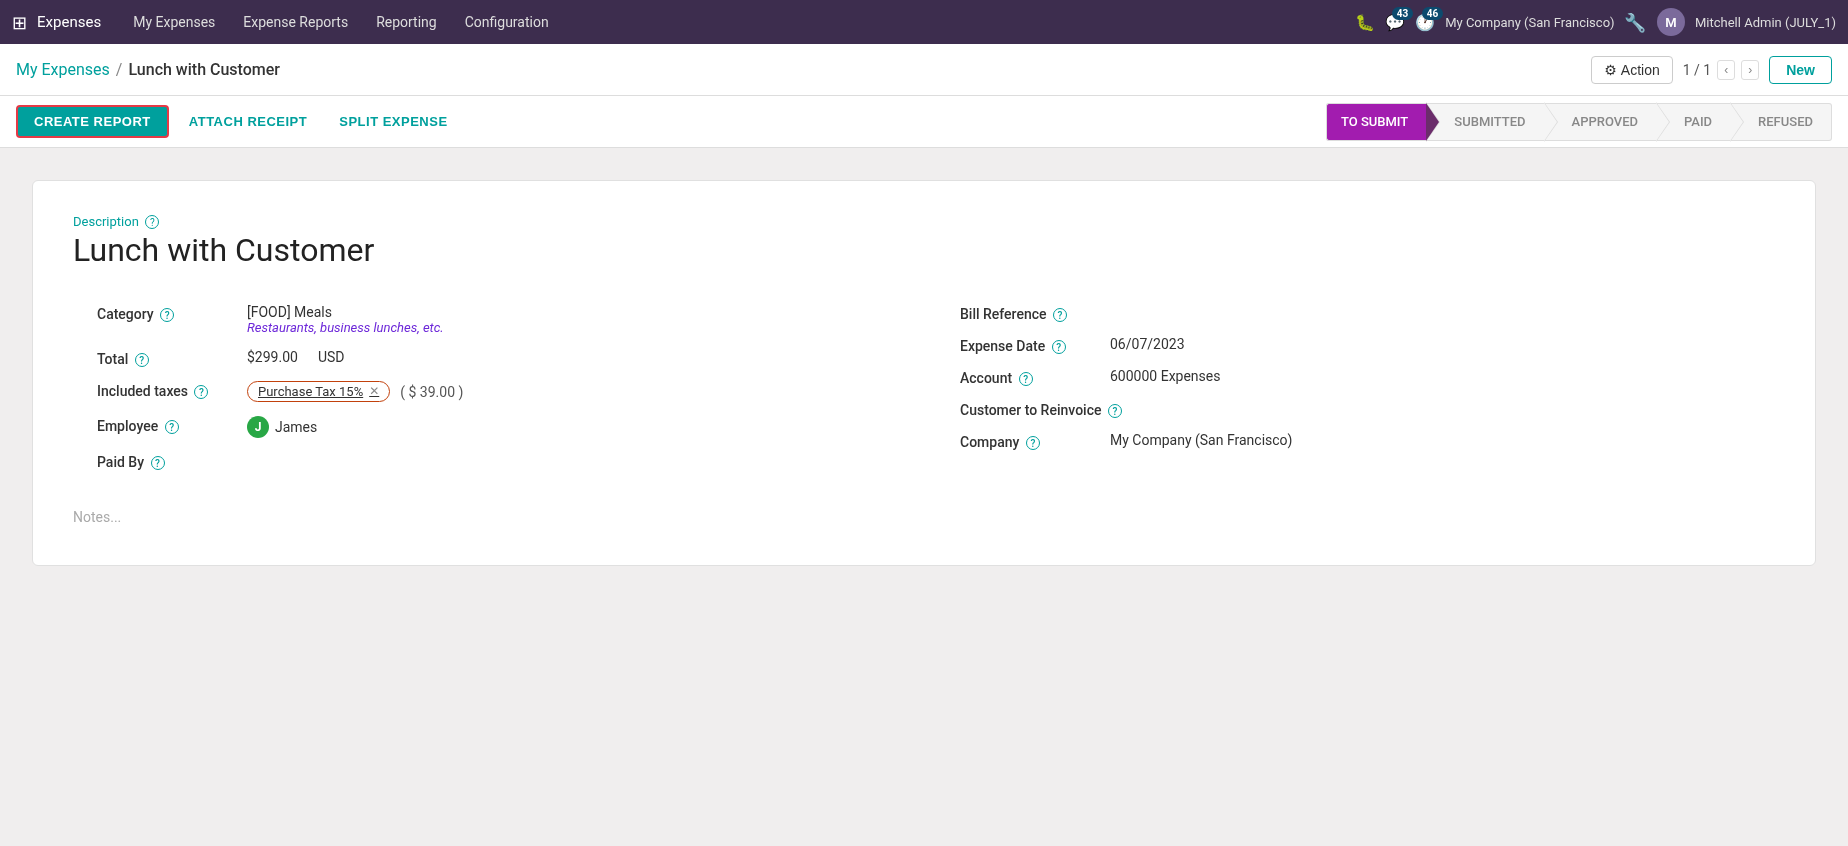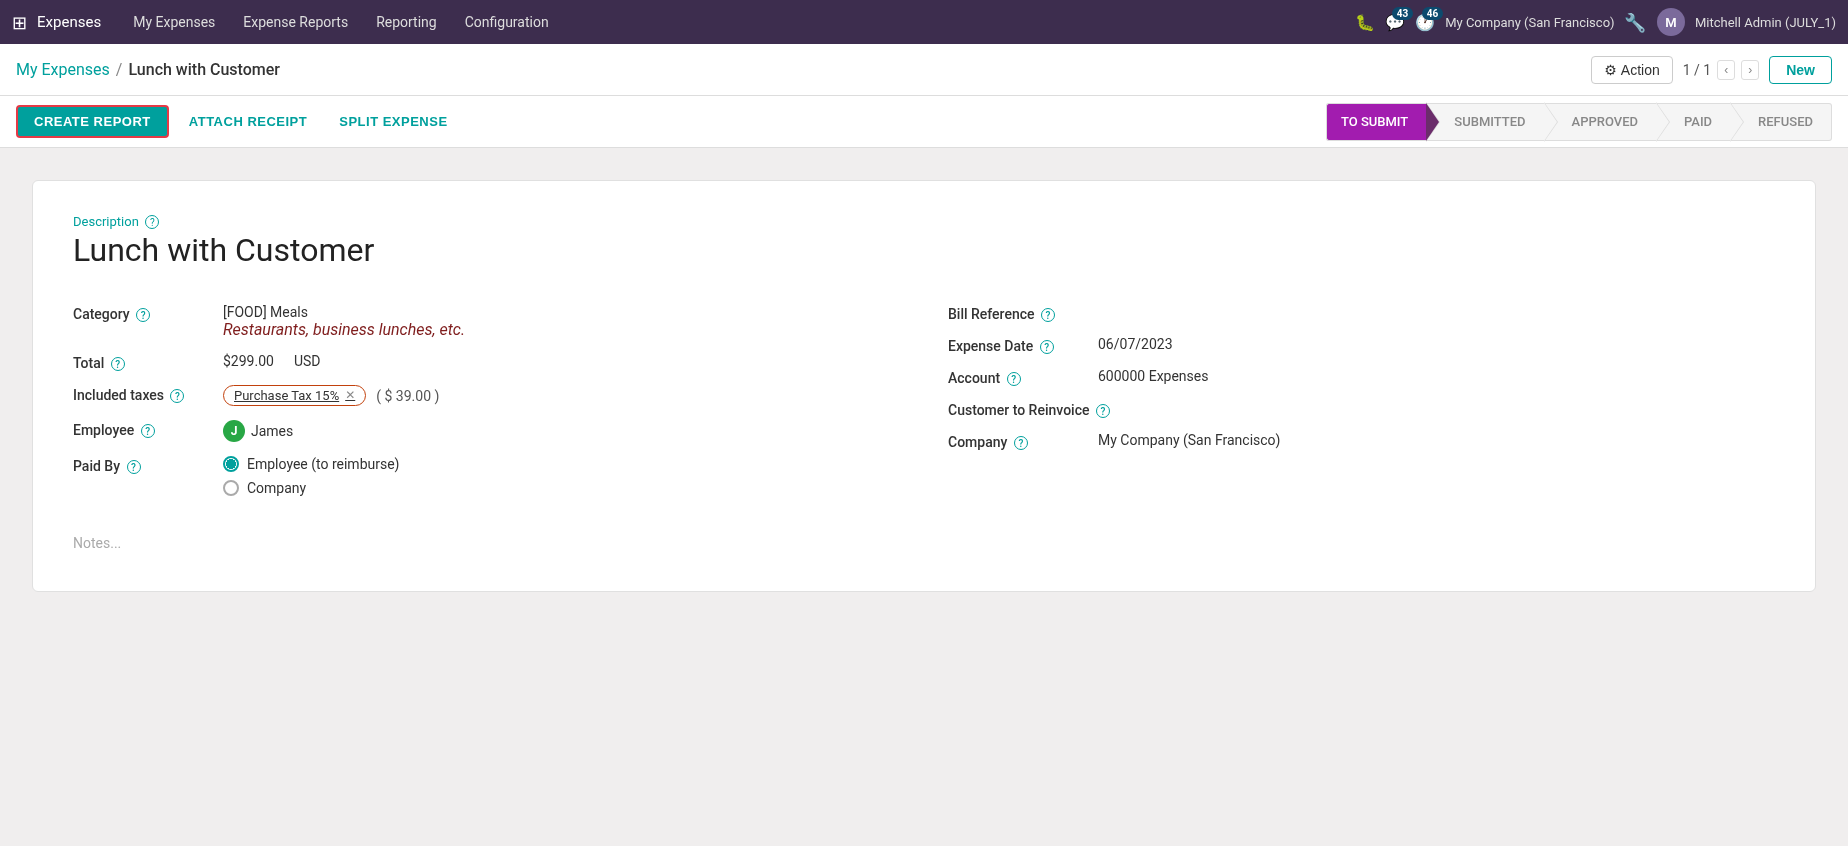--- a/index.html
+++ b/index.html
@@ -291,42 +291,43 @@
     .form-title {
       font-size: 32px;
       font-weight: 400;
       color: #222;
       margin-bottom: 28px;
     }
     .form-body {
       display: grid;
       grid-template-columns: 1fr 1fr;
       gap: 0 48px;
+      margin-left: 24px;
     }
     .form-left, .form-right { display: flex; flex-direction: column; gap: 0; }
     .form-row {
       display: flex;
       align-items: flex-start;
       padding: 7px 0;
       border-bottom: none;
     }
     .form-label {
       min-width: 150px;
       color: #333;
       font-size: 14px;
       font-weight: 500;
       padding-top: 2px;
     }
     .form-value {
       color: #333;
       font-size: 14px;
     }
     .form-value-sub {
-      color: #7f1d1d;
-      font-size: 16px;
+      color: #6d28d9;
+      font-size: 13px;
       font-style: italic;
     }
     .form-value-total {
       display: flex;
       gap: 20px;
     }
     .tax-badge {
       display: inline-flex;
       border: 1px solid #c2410c;
       border-radius: 20px;
@@ -523,30 +524,20 @@
             <span class="employee-avatar">J</span>
             <span class="form-value">James</span>
           </div>
         </div>
 
         <div class="form-row">
           <div class="form-label">
             <span>Paid By</span>
             <span class="help-icon">?</span>
           </div>
-          <div class="radio-row">
-            <div class="radio-item">
-              <span class="radio-circle checked"></span>
-              <span>Employee (to reimburse)</span>
-            </div>
-            <div class="radio-item">
-              <span class="radio-circle"></span>
-              <span>Company</span>
-            </div>
-          </div>
         </div>
 
       </div>
 
       <div class="form-right">
 
         <div class="form-row">
           <div class="form-label">
             <span>Bill Reference</span>
             <span class="help-icon">?</span>

